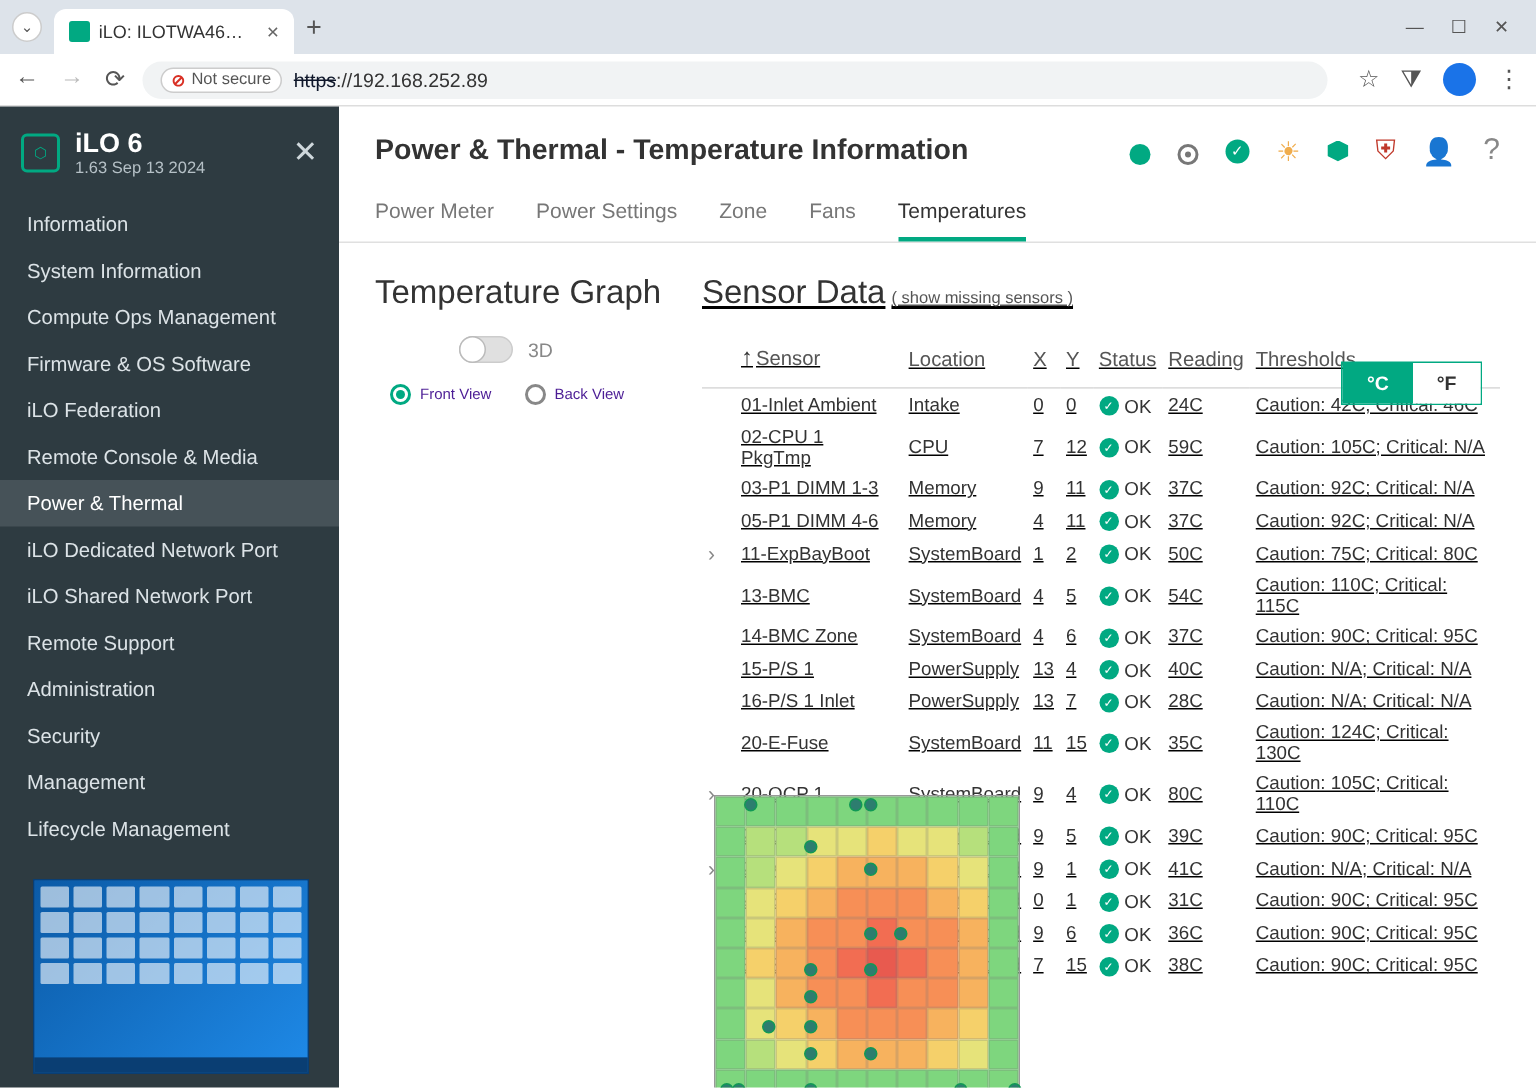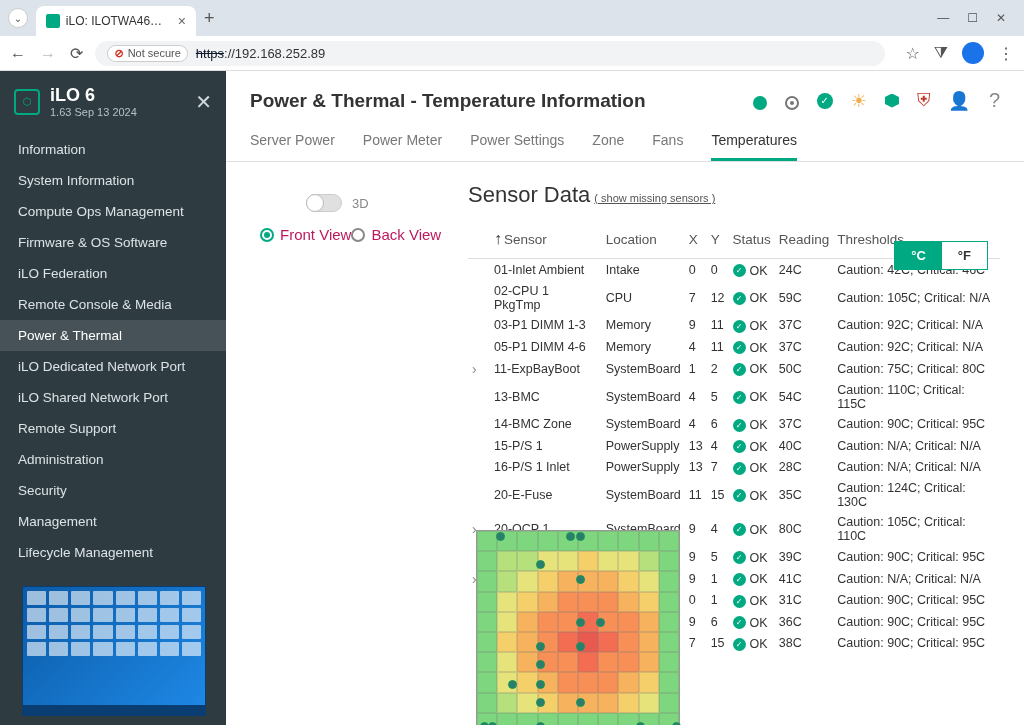--- a/index.html
+++ b/index.html
@@ -56,29 +56,29 @@
 .ic-shield { color:#c0392b; }
 .ic-person { color:#888; }
 .ic-help { color:#888; font-size:20px;}
 
 .tabs-row { display: flex; gap: 28px; padding: 0 24px; border-bottom: 1px solid #e0e0e0; font-size: 14px; color: #777; }
 .tabs-row .tabi { padding: 8px 0 10px; cursor: pointer; }
 .tabs-row .tabi.active { color: #333; border-bottom: 3px solid #01a982; font-weight: 500; }
 
 .content { display: flex; padding: 20px 24px; gap: 18px; overflow:auto; }
 .col-left { width: 200px; }
-.col-right { flex: 1; }
+.col-right { flex: 1; text-decoration: underline; }
 .section-title { font-size: 22px; color: #333; font-weight: 400; margin-bottom: 16px; }
 .missing-link { font-size: 11px; color: #555; text-decoration: underline; cursor:pointer; margin-left:4px;}
 
 .toggle-row { display:flex; align-items:center; gap:10px; margin: 12px 0 14px; padding-left:56px;}
 .toggle { width: 36px; height: 18px; background: #e0e0e0; border-radius: 10px; position: relative; border:1px solid #ccc;}
 .toggle::after { content:""; position:absolute; width:16px; height:16px; background:#fff; border:1px solid #bbb; border-radius:50%; top:-1px; left:-1px; }
 .toggle-label { font-size: 13px; color: #888; }
-.radio-row { display:flex; font-size:15px; color:#be185d; margin-bottom: 14px; padding-left:10px;}
+.radio-row { display:flex; gap:22px; font-size:10px; color:#4c1d95; margin-bottom: 14px; padding-left:10px;}
 .radio { display:flex; align-items:center; gap:6px; cursor:pointer;}
 .radio-circle { width:14px; height:14px; border:2px solid #888; border-radius:50%; display:flex; align-items:center; justify-content:center;}
 .radio.selected .radio-circle { border-color:#01a982; }
 .radio.selected .radio-circle::after { content:""; width:6px; height:6px; background:#01a982; border-radius:50%; }
 
 .unit-toggle { position:absolute; right:36px; top:170px; display:flex; border:1px solid #01a982; font-size:13px; font-weight:600;}
 .unit-toggle div { padding:6px 16px; cursor:pointer;}
 .unit-toggle .uc { background:#01a982; color:#fff; }
 .unit-toggle .uf { background:#fff; color:#333; }
 
@@ -216,30 +216,30 @@
         <span class="ic-check">✓</span>
         <span class="ic-gear">☀</span>
         <span class="ic-hex"></span>
         <span class="ic-shield">⛨</span>
         <span class="ic-person">👤</span>
         <span class="ic-help">?</span>
       </div>
     </div>
 
     <div class="tabs-row" id="tabs-row">
-        <div class="tabi">Server Power</div>
         <div class="tabi">Power Meter</div>
         <div class="tabi">Power Settings</div>
         <div class="tabi">Zone</div>
         <div class="tabi">Fans</div>
         <div class="tabi active">Temperatures</div>
       </div>
 
     <div class="content">
       <div class="col-left">
+        <div class="section-title">Temperature Graph</div>
         <div class="toggle-row">
           <div class="toggle"></div>
           <span class="toggle-label">3D</span>
         </div>
         <div class="radio-row">
           <div class="radio selected">
             <span class="radio-circle"></span>
             <span>Front View</span>
           </div>
           <div class="radio">

